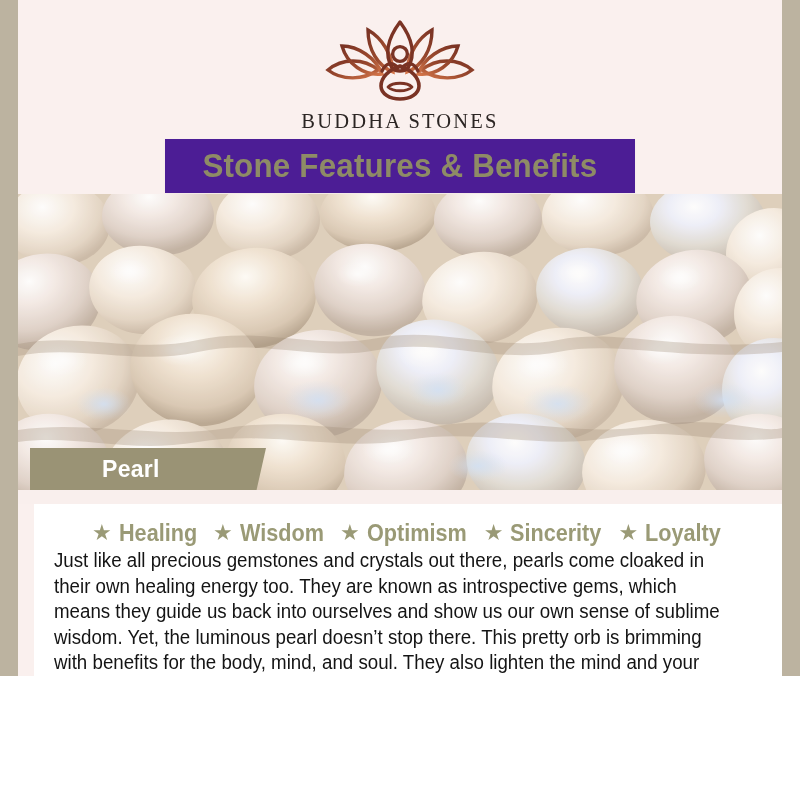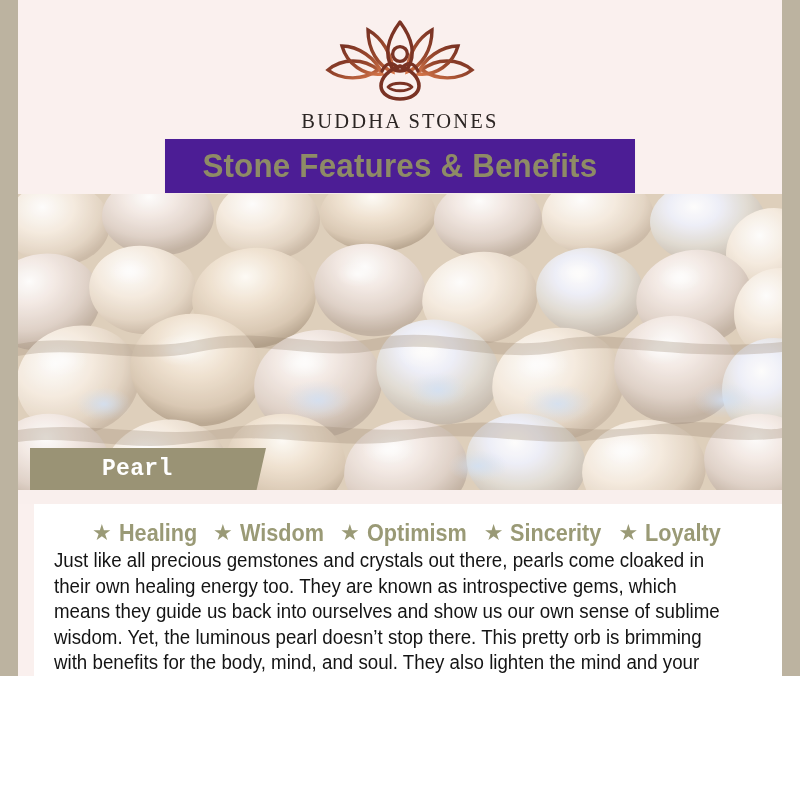--- a/index.html
+++ b/index.html
@@ -106,21 +106,21 @@
     width: 236px;
     height: 42px;
     background: #9a9375;
     clip-path: polygon(0 0, 100% 0, 96% 100%, 0 100%);
     display: flex;
     align-items: center;
   }
   .pearl-label {
     margin-left: 72px;
     color: #ffffff;
-    font-family: Liberation Mono, monospace;
+    font-family: Liberation Sans, sans-serif;
     font-weight: 700;
     font-size: 23px;
     letter-spacing: 0.3px;
   }
 
   
   .pink-strip {
     position: absolute;
     left: 0;
     top: 490px;

